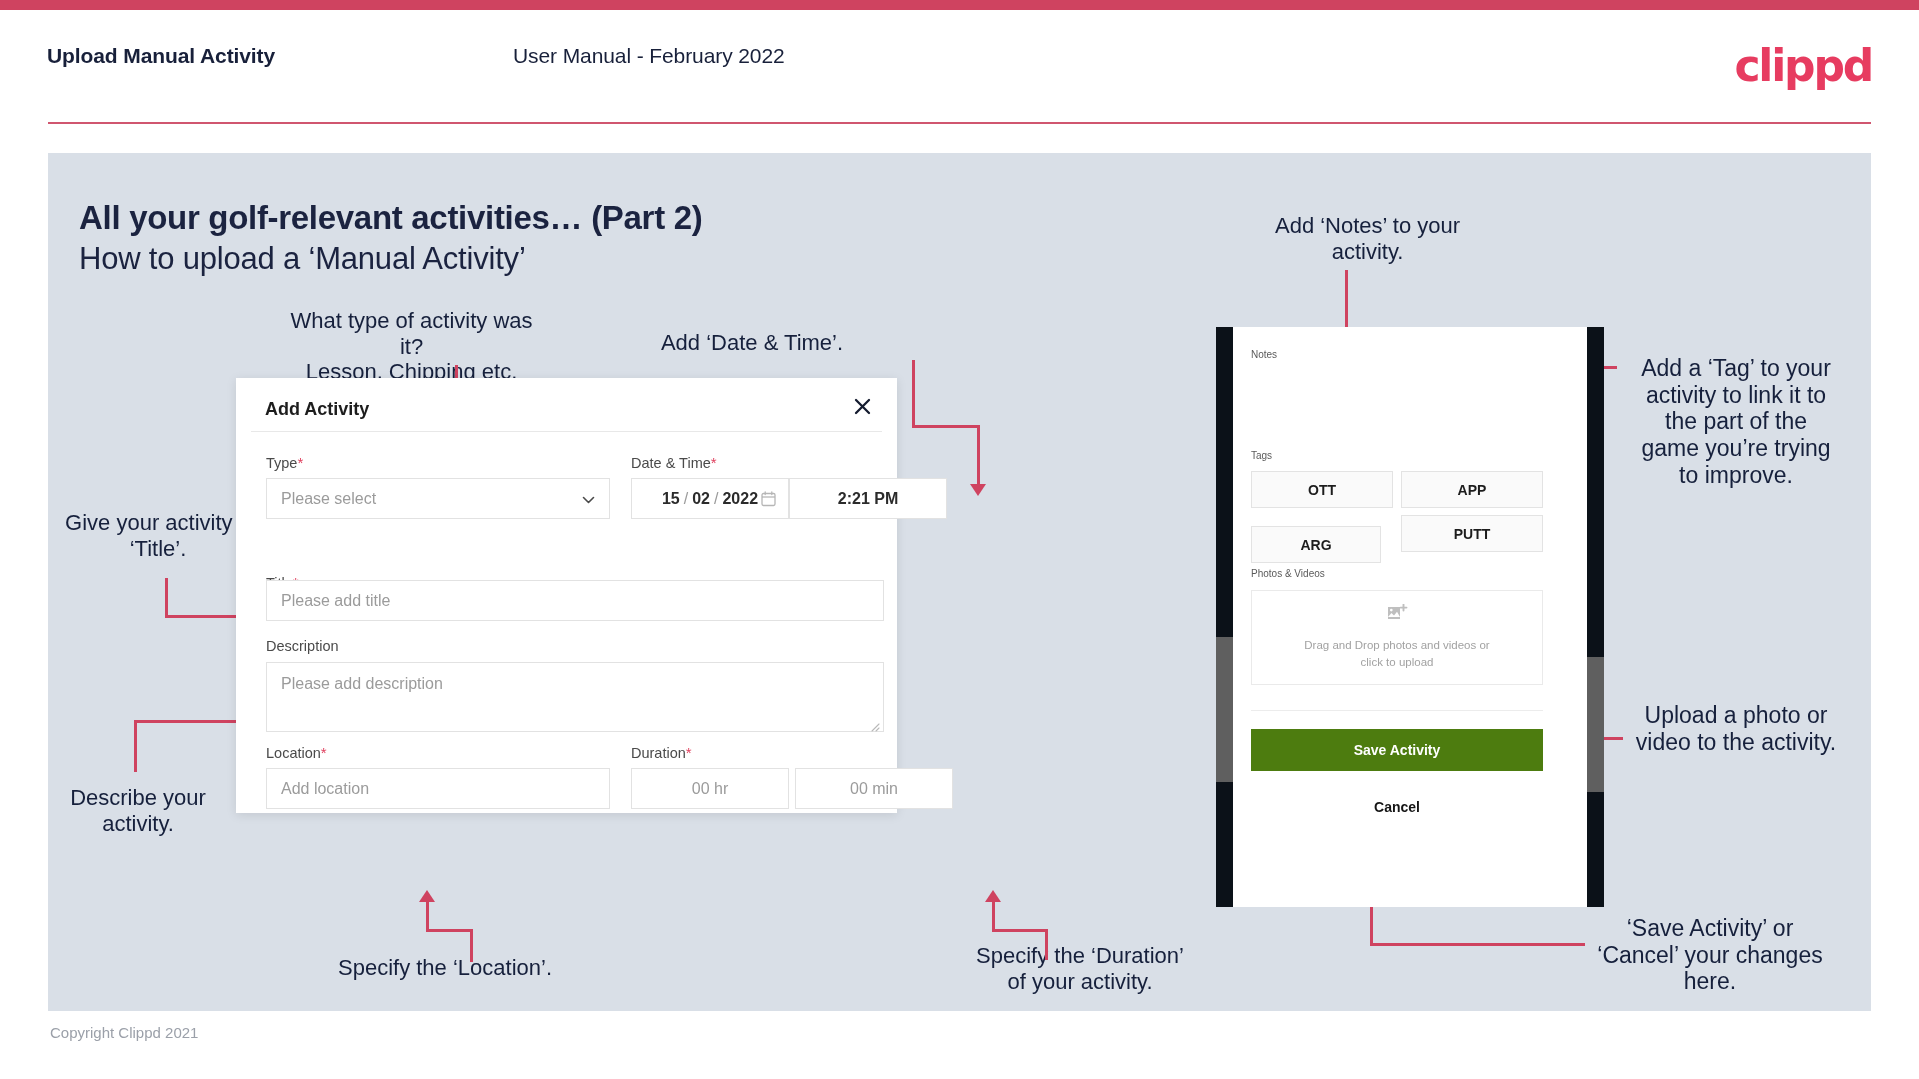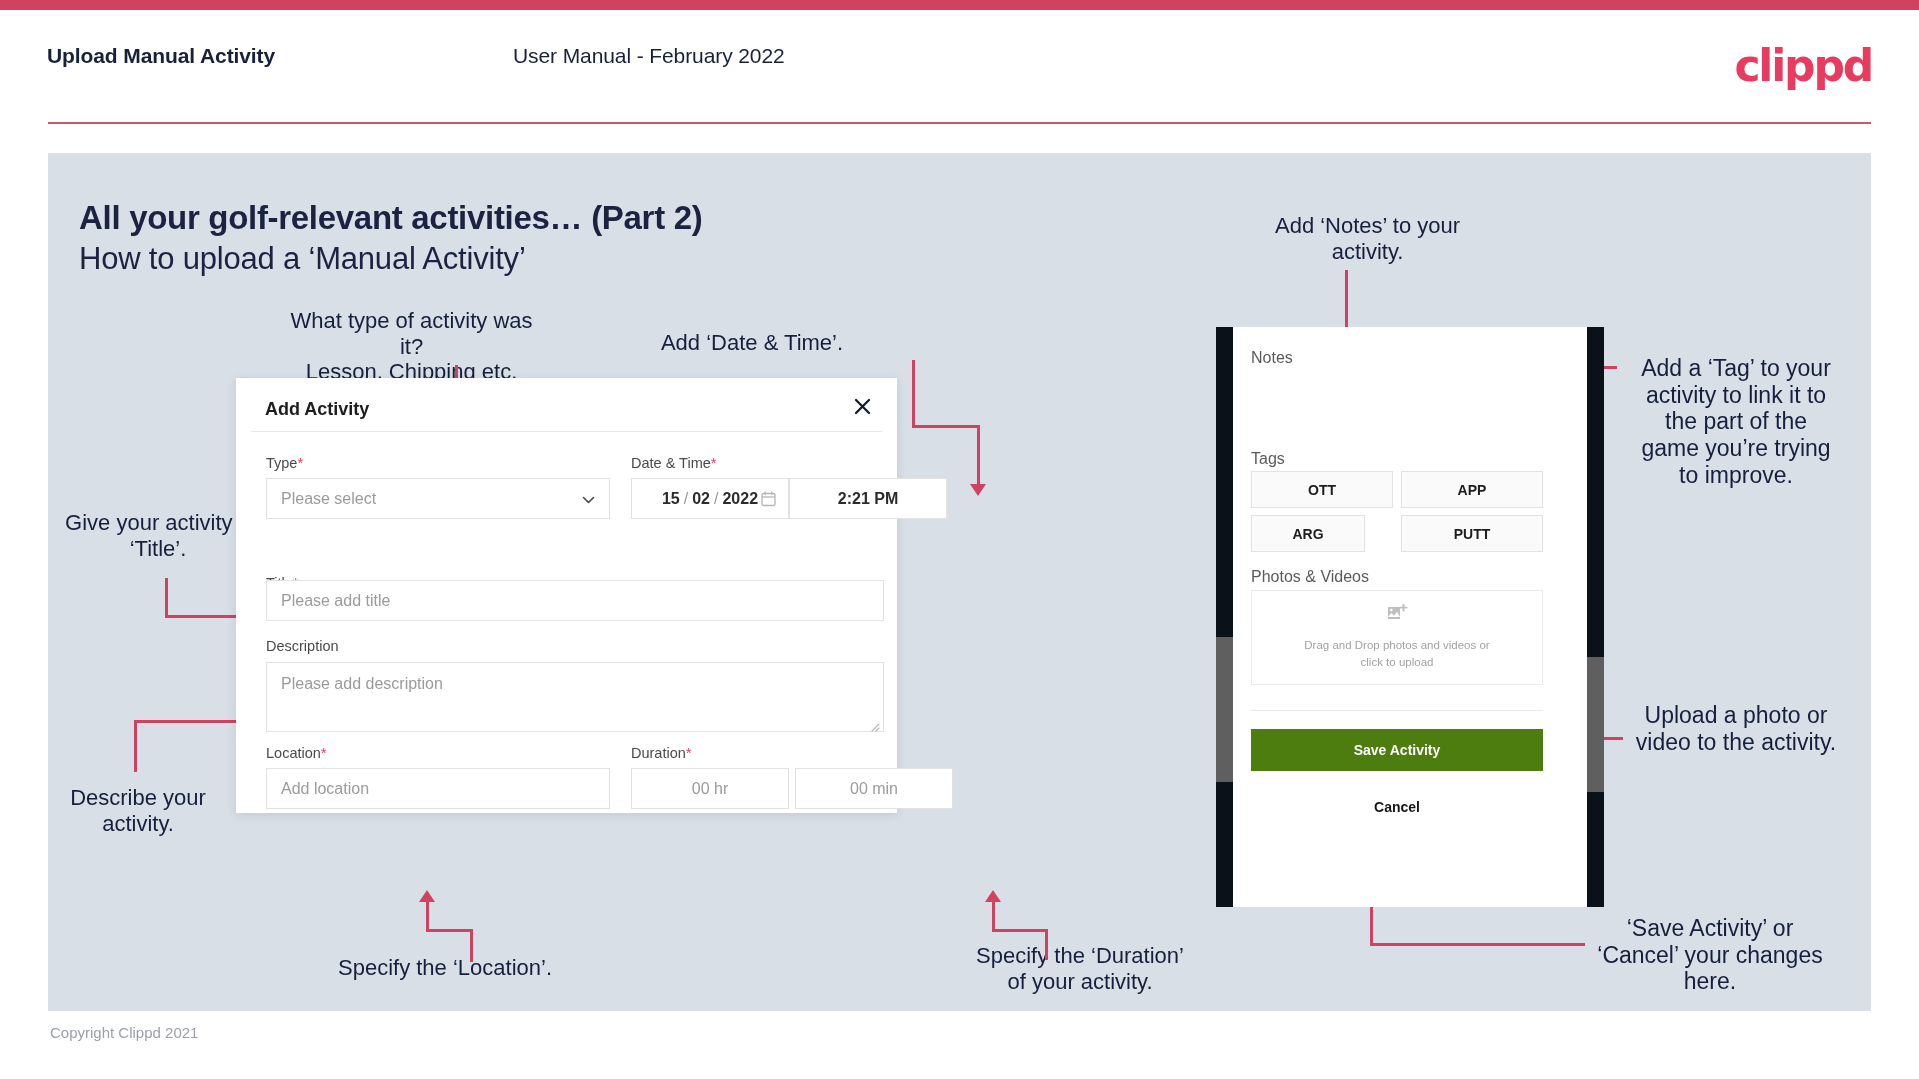--- a/index.html
+++ b/index.html
@@ -206,21 +206,21 @@
   }
   .phone-screen {
     position: absolute;
     left: 17px; top: 0;
     width: 354px; height: 580px;
     background: #ffffff;
   }
 
   .ph-label {
     position: absolute;
-    font-size: 16px;
+    font-size: 10px;
     color: #5a5a5a;
   }
   .ph-box {
     position: absolute;
     border: 1px solid #e6e6e6;
     background: #ffffff;
   }
   .ph-ph {
     position: absolute;
     left: 14px; top: 12px;
@@ -454,21 +454,21 @@
     <div class="phone-bar right"></div>
     <div class="phone-btn" style="right:0px; top:330px; height:135px;"></div>
 
     <div class="phone-screen">
 
       <div class="ph-label" style="left:18px; top:22px;">Notes</div>
 
       <div class="ph-label" style="left:18px; top:123px;">Tags</div>
       <div class="tag-btn" style="left:18px; top:144px; width:142px; height:37px;">OTT</div>
       <div class="tag-btn" style="left:168px; top:144px; width:142px; height:37px;">APP</div>
-      <div class="tag-btn" style="left:18px; top:188px; width:114px; height:37px;">ARG</div>
+      <div class="tag-btn" style="left:18px; top:199px; width:130px; height:37px;">ARG</div>
       <div class="tag-btn" style="left:168px; top:188px; width:142px; height:37px;">PUTT</div>
 
       <div class="ph-label" style="left:18px; top:241px;">Photos &amp; Videos</div>
       <div class="dropzone" style="left:18px; top:263px; width:292px; height:95px;">
         <span>
           <svg width="21" height="19" viewBox="0 0 21 19" aria-hidden="true">
             <path d="M1 3 h12 v12 h-12 z" fill="#bfbfbf"></path>
             <path d="M1 13 l3.5 -4 l2.5 2.6 l3 -3.8 l3 5.2 z" fill="#ffffff"></path>
             <circle cx="4.3" cy="6.1" r="1.35" fill="#ffffff"></circle>
             <path d="M16.5 0.6 v6 M13.5 3.6 h6" stroke="#bfbfbf" stroke-width="1.9" stroke-linecap="round"></path>

